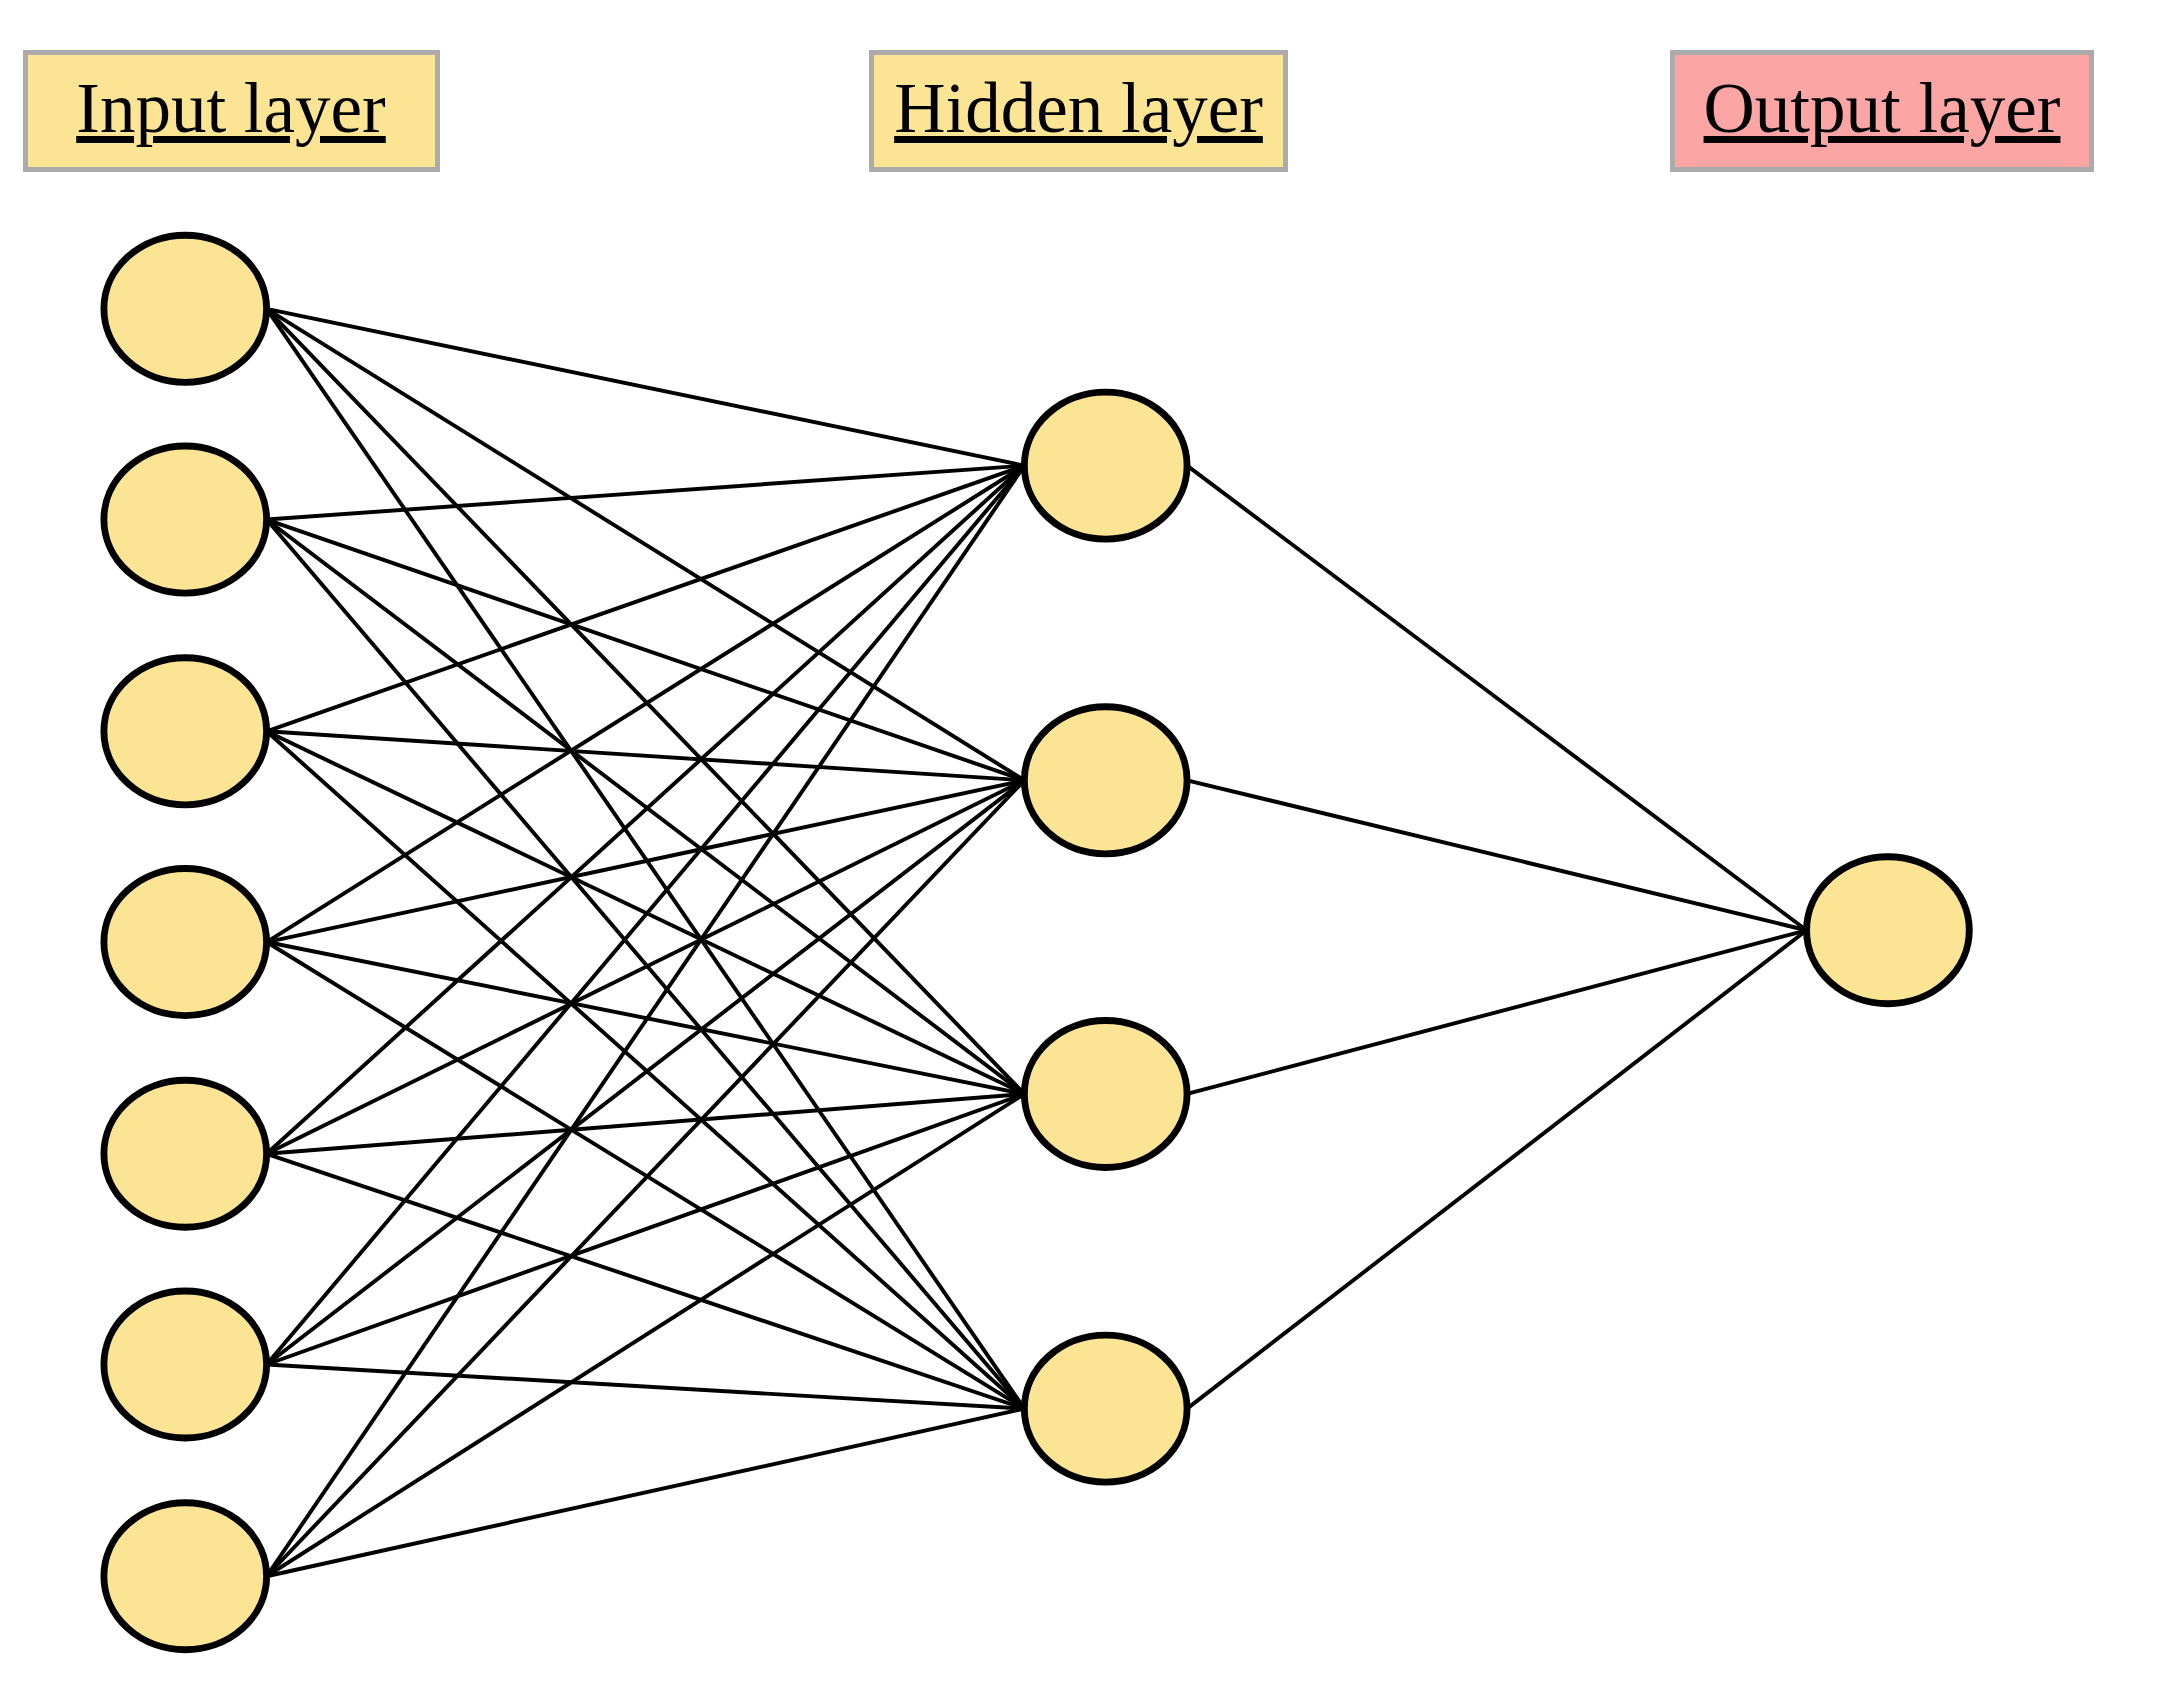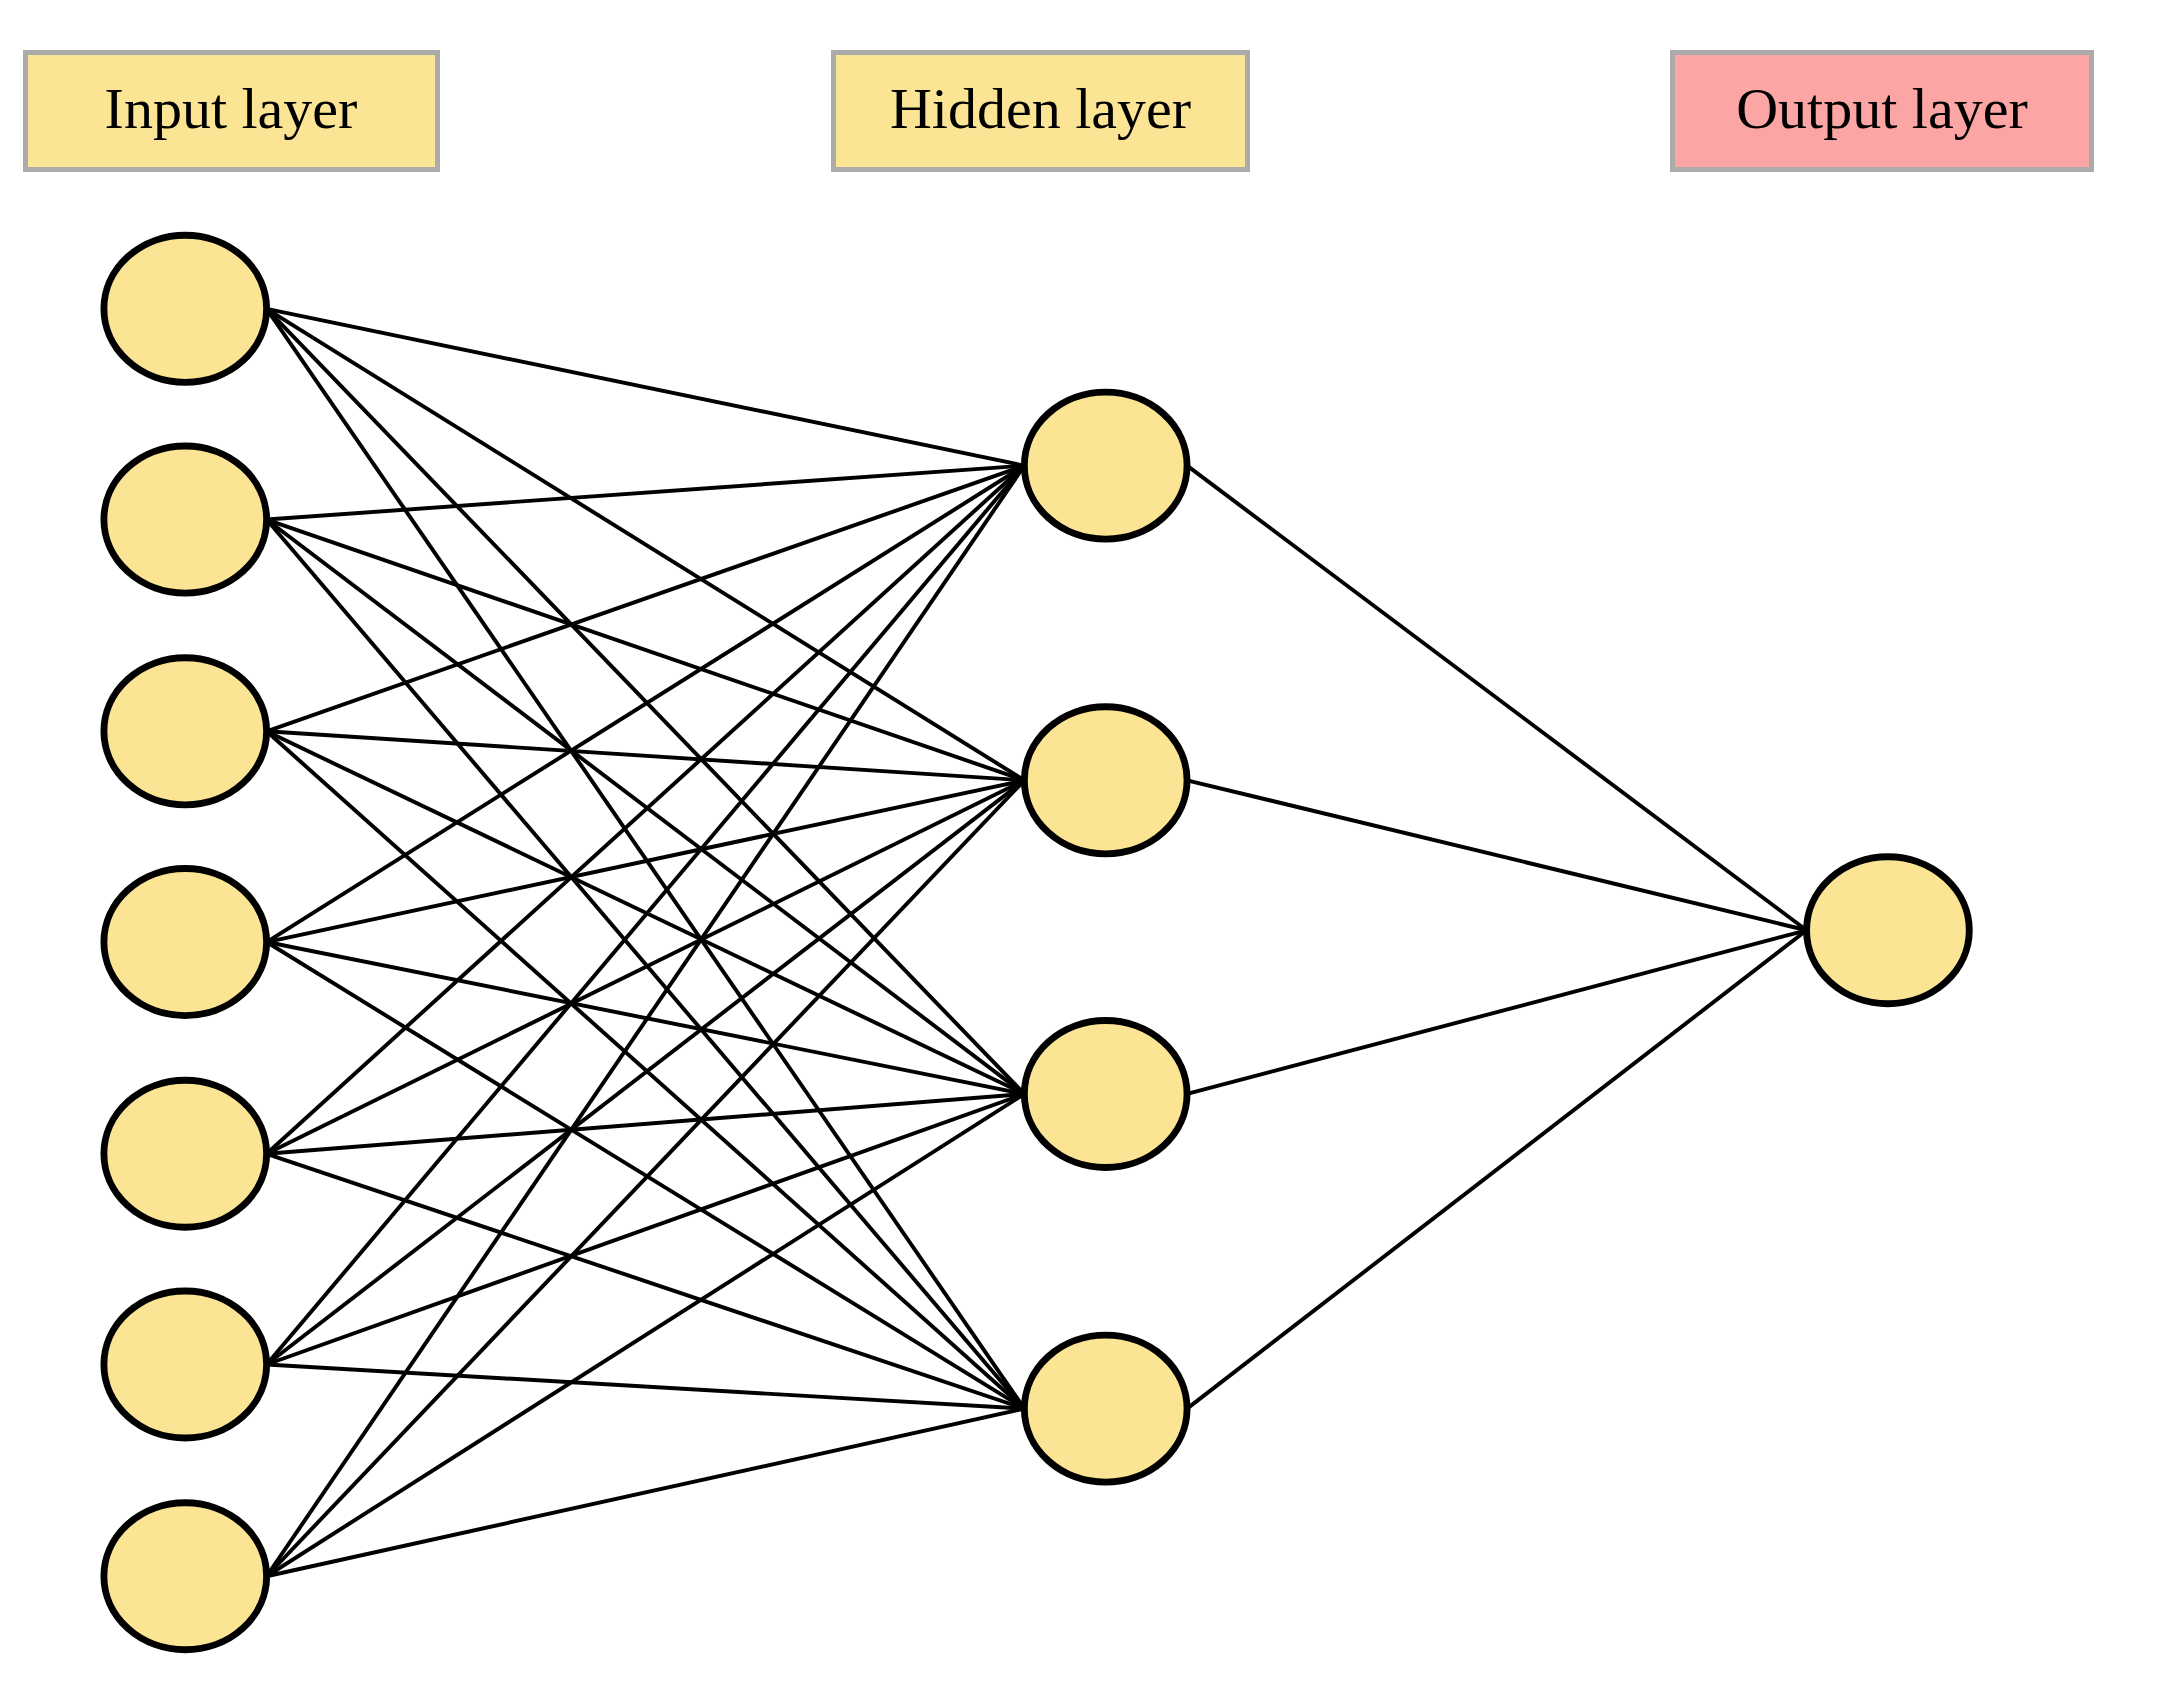--- a/index.html
+++ b/index.html
@@ -20,27 +20,28 @@
     left: 0;
     top: 0;
   }
   .layer-label {
     position: absolute;
     display: flex;
     align-items: center;
     justify-content: center;
     box-sizing: border-box;
     border: 5.9px solid #ABABAB;
-    font-size: 58px;
+    font-size: 71px;
     line-height: 1;
     white-space: nowrap;
     padding-bottom: 5px;
+    text-decoration: underline;
   }
   #lbl-input  { left: 22.5px;   top: 50px; width: 417px; height: 122px; }
-  #lbl-hidden { left: 831px;  top: 50px; width: 419px; height: 122px; }
+  #lbl-hidden { left: 869px;  top: 50px; width: 419px; height: 122px; }
   #lbl-output { left: 1670px; top: 50px; width: 424px; height: 122px; }
 </style>
 </head>
 <body>
 
 <div class="page">
   <svg id="net" class="network" width="2182" height="1690" viewBox="0 0 2226 1724">
       <line x1="272" y1="315" x2="1045" y2="475" stroke="#000000" stroke-width="4"></line>
       <line x1="272" y1="315" x2="1045" y2="796" stroke="#000000" stroke-width="4"></line>
       <line x1="272" y1="315" x2="1045" y2="1116" stroke="#000000" stroke-width="4"></line>

